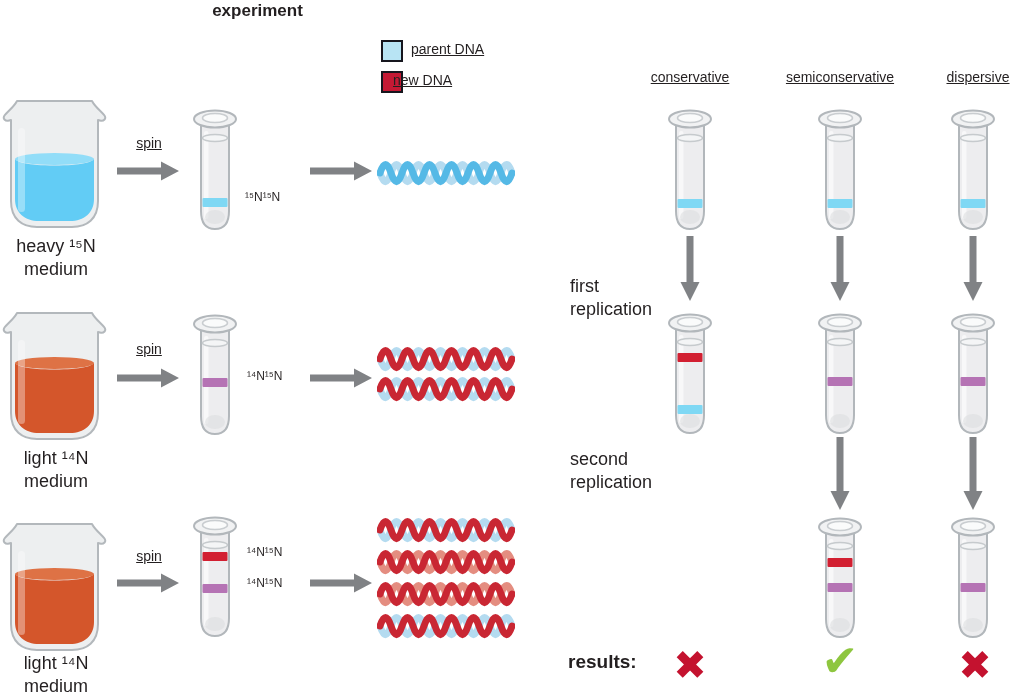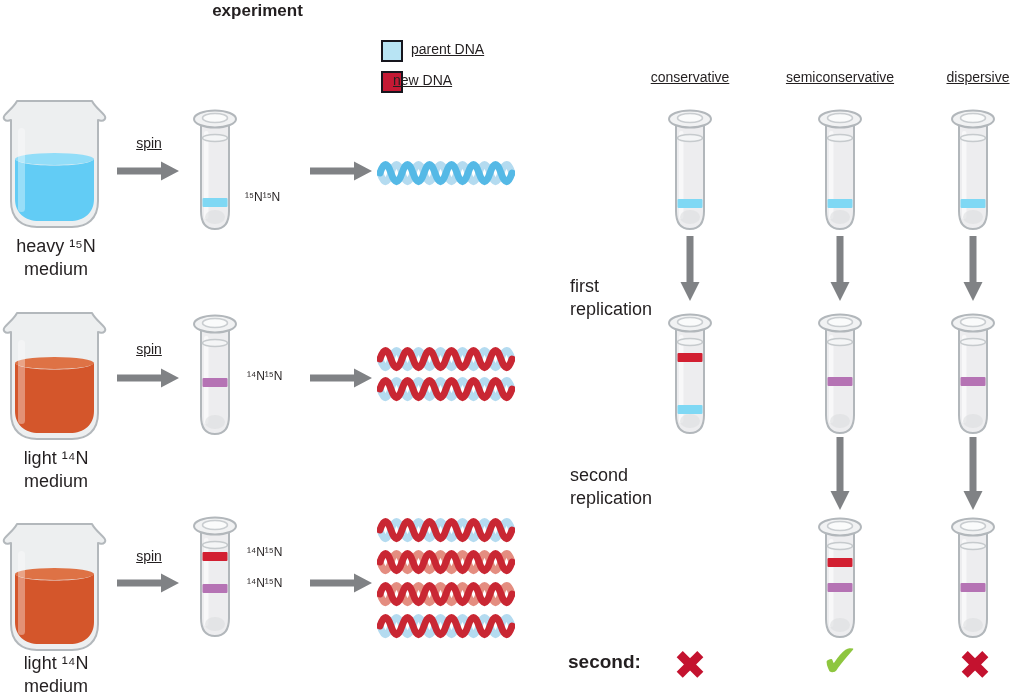--- a/index.html
+++ b/index.html
@@ -226,21 +226,21 @@
   <svg class="abs" style="left:951px;top:313px;" width="44" height="126" viewBox="0 0 44 126">
     <path class="tube-body" d="M8,13 L8,102 C8,115 13,120 22,120 C31,120 36,115 36,102 L36,13 Z"></path>
     <rect class="tube-hl" x="11" y="22" width="4.5" height="88" rx="2"></rect>
     <ellipse class="tube-bottom" cx="22" cy="108" rx="10" ry="7"></ellipse>
     <ellipse class="tube-meniscus" cx="22" cy="29" rx="12.5" ry="3.5"></ellipse>
     <rect x="9.5" y="64" width="25" height="9" rx="1" fill="#b573b4"></rect>
     <ellipse class="tube-rim-outer" cx="22" cy="10" rx="21" ry="8.5"></ellipse>
     <ellipse class="tube-rim-inner" cx="22" cy="9" rx="12.5" ry="4.5"></ellipse>
   </svg>
 
-  <div class="abs repl-lbl" style="left:570px;top:464px;">
+  <div class="abs repl-lbl" style="left:570px;top:448px;">
     <div>second</div>
     <div>replication</div>
   </div>
   <svg class="abs arrow" style="left:830px;top:437px;" width="20" height="74">
     <path d="M6.5,0 L13.5,0 L13.5,54 L19.5,54 L10,73 L0.5,54 L6.5,54 Z"></path>
   </svg>
   <svg class="abs arrow" style="left:963px;top:437px;" width="20" height="74">
     <path d="M6.5,0 L13.5,0 L13.5,54 L19.5,54 L10,73 L0.5,54 L6.5,54 Z"></path>
   </svg>
 
@@ -257,18 +257,18 @@
   <svg class="abs" style="left:951px;top:517px;" width="44" height="126" viewBox="0 0 44 126">
     <path class="tube-body" d="M8,13 L8,102 C8,115 13,120 22,120 C31,120 36,115 36,102 L36,13 Z"></path>
     <rect class="tube-hl" x="11" y="22" width="4.5" height="88" rx="2"></rect>
     <ellipse class="tube-bottom" cx="22" cy="108" rx="10" ry="7"></ellipse>
     <ellipse class="tube-meniscus" cx="22" cy="29" rx="12.5" ry="3.5"></ellipse>
     <rect x="9.5" y="66" width="25" height="9" rx="1" fill="#b573b4"></rect>
     <ellipse class="tube-rim-outer" cx="22" cy="10" rx="21" ry="8.5"></ellipse>
     <ellipse class="tube-rim-inner" cx="22" cy="9" rx="12.5" ry="4.5"></ellipse>
   </svg>
 
-  <div class="abs results-lbl" style="left:568px;top:651px;">second:</div>
+  <div class="abs results-lbl" style="left:568px;top:651px;">results:</div>
   <div class="abs mark fail" style="left:668px;top:645px;width:44px;">✖</div>
   <div class="abs mark pass" style="left:816px;top:639px;width:48px;">✔</div>
   <div class="abs mark fail" style="left:953px;top:645px;width:44px;">✖</div>
 
 </div>
 
 </body></html>

